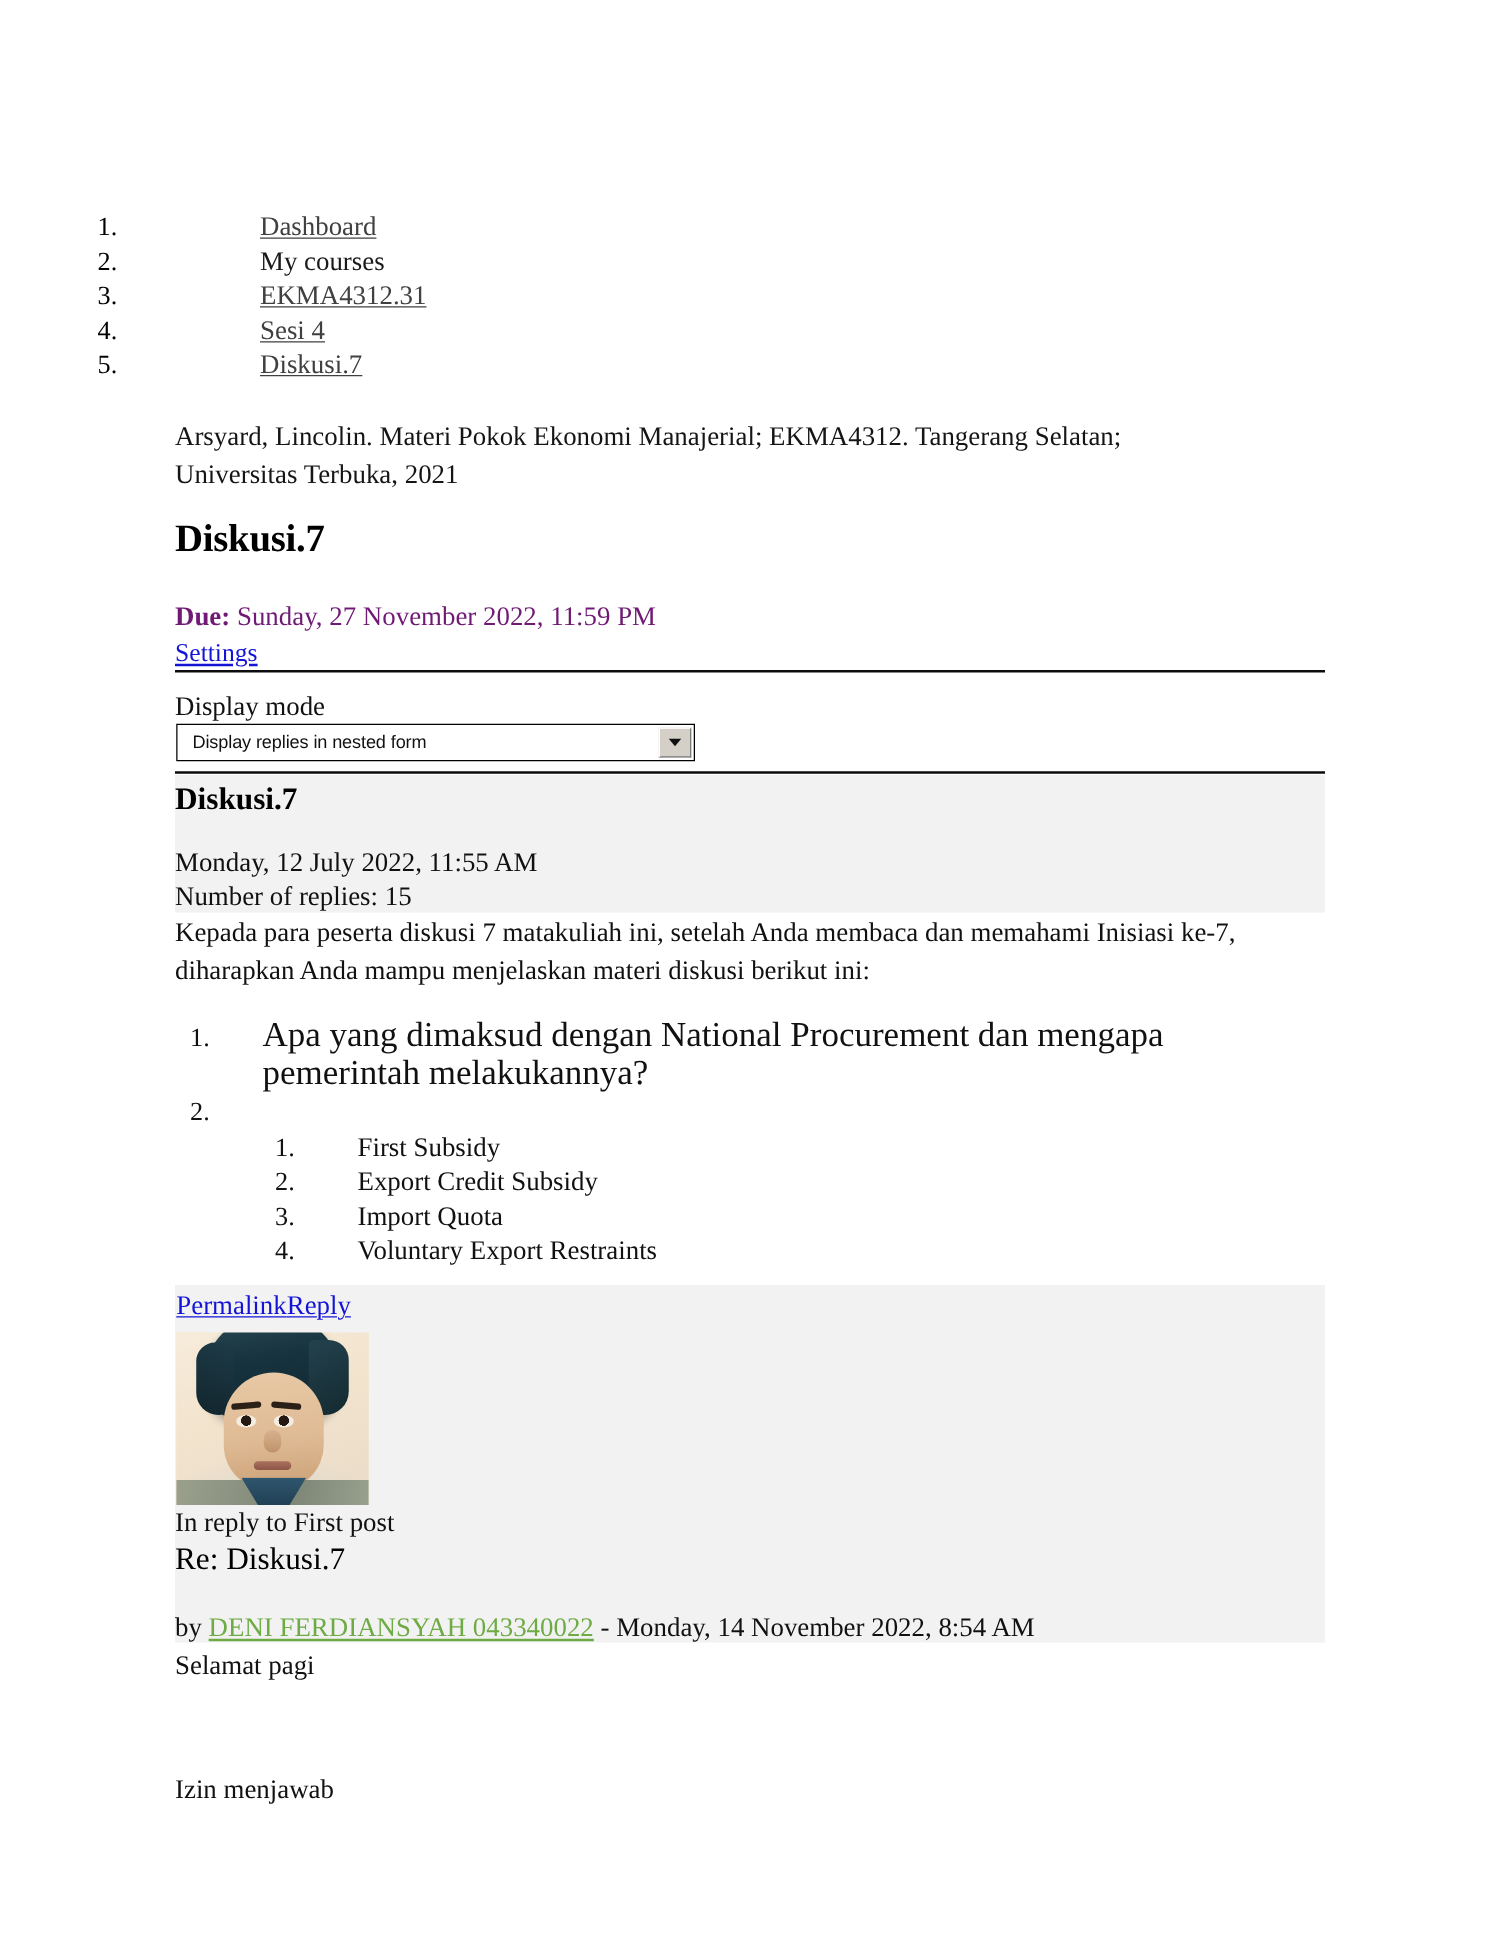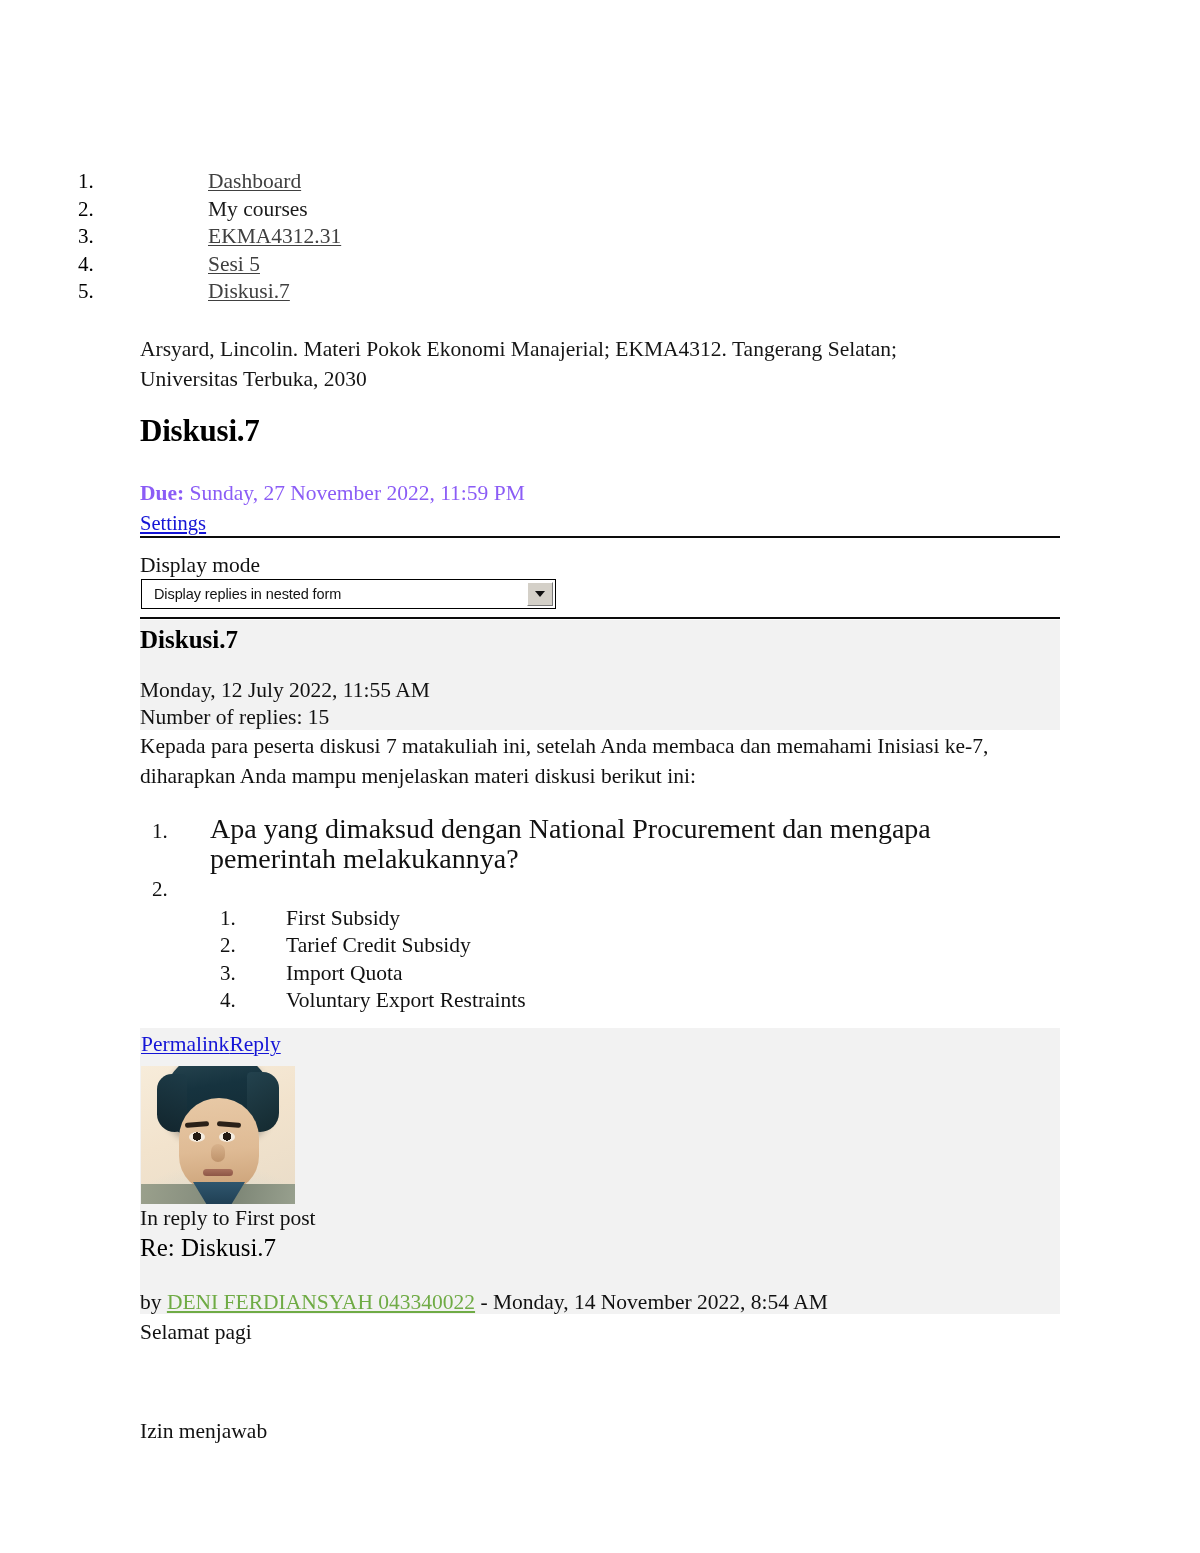--- a/index.html
+++ b/index.html
@@ -25,21 +25,21 @@
 
   
   .citation{position:absolute;left:140px;top:334px;width:860px;
             font-size:21.5px;line-height:30px;color:#151515;}
 
   
   .doc-title{position:absolute;left:140px;top:413px;
              font-size:31px;font-weight:bold;letter-spacing:-.2px;color:#000;}
 
   
-  .due{position:absolute;left:140px;top:481px;font-size:21.5px;color:#8b5cf6;}
+  .due{position:absolute;left:140px;top:481px;font-size:21.5px;color:#701a75;}
   .due b{font-weight:bold;}
 
   
   .settings-row{position:absolute;left:140px;top:512px;width:920px;
                 text-align:left;}
   .settings-link{font-size:20.5px;color:#1414d6;text-decoration:underline;
                  text-decoration-thickness:1.5px;text-underline-offset:2px;}
   .rule{position:absolute;left:140px;width:920px;height:0;
         border-top:2.2px solid #0c0c0c;}
   .rule1{top:536px;}
@@ -161,29 +161,29 @@
     <div class="crumb-row">
       <span class="crumb-num">2.</span>
       <span class="crumb-txt plain">My courses</span>
     </div>
     <div class="crumb-row">
       <span class="crumb-num">3.</span>
       <span class="crumb-txt link">EKMA4312.31</span>
     </div>
     <div class="crumb-row">
       <span class="crumb-num">4.</span>
-      <span class="crumb-txt link">Sesi 5</span>
+      <span class="crumb-txt link">Sesi 4</span>
     </div>
     <div class="crumb-row">
       <span class="crumb-num">5.</span>
       <span class="crumb-txt link">Diskusi.7</span>
     </div>
   </div>
 
-  <div class="citation">Arsyard, Lincolin. Materi Pokok Ekonomi Manajerial; EKMA4312. Tangerang Selatan; Universitas Terbuka, 2030</div>
+  <div class="citation">Arsyard, Lincolin. Materi Pokok Ekonomi Manajerial; EKMA4312. Tangerang Selatan; Universitas Terbuka, 2021</div>
 
   <div class="doc-title">Diskusi.7</div>
 
   <div class="due">
     <b>Due:</b>
     <span>Sunday, 27 November 2022, 11:59 PM</span>
   </div>
 
   <div class="settings-row">
     <span class="settings-link">Settings</span>
@@ -213,21 +213,21 @@
     <div class="q-row" style="margin-top:2px;">
       <span class="q-num">2.</span>
     </div>
     <div class="sublist">
       <div class="s-row">
         <span class="s-num">1.</span>
         <span class="s-txt">First Subsidy</span>
       </div>
       <div class="s-row">
         <span class="s-num">2.</span>
-        <span class="s-txt">Tarief Credit Subsidy</span>
+        <span class="s-txt">Export Credit Subsidy</span>
       </div>
       <div class="s-row">
         <span class="s-num">3.</span>
         <span class="s-txt">Import Quota</span>
       </div>
       <div class="s-row">
         <span class="s-num">4.</span>
         <span class="s-txt">Voluntary Export Restraints</span>
       </div>
     </div>

